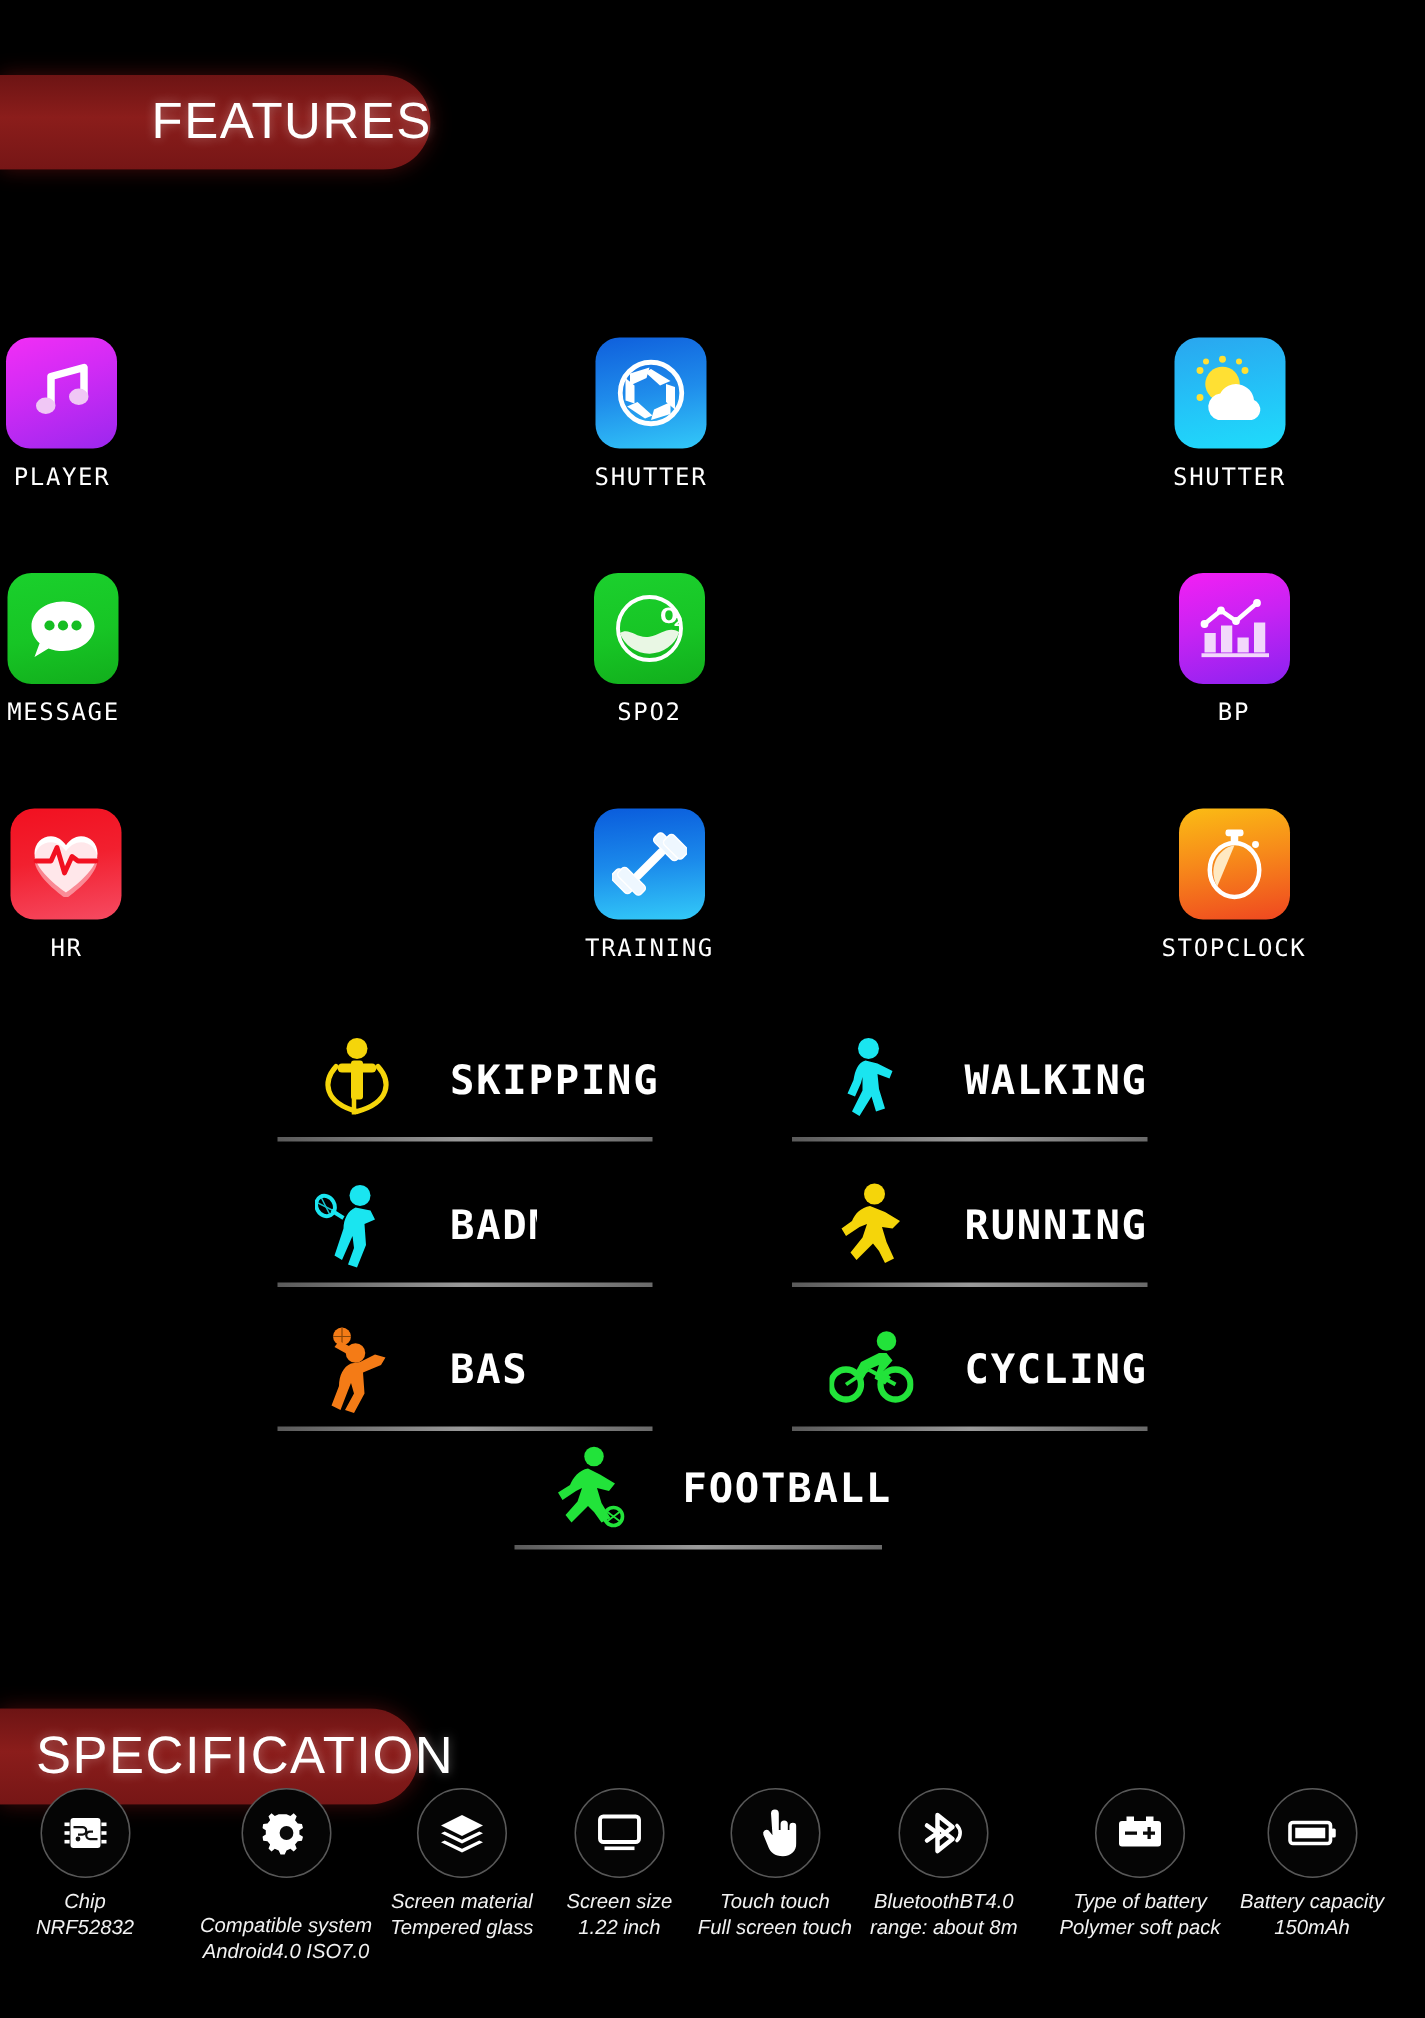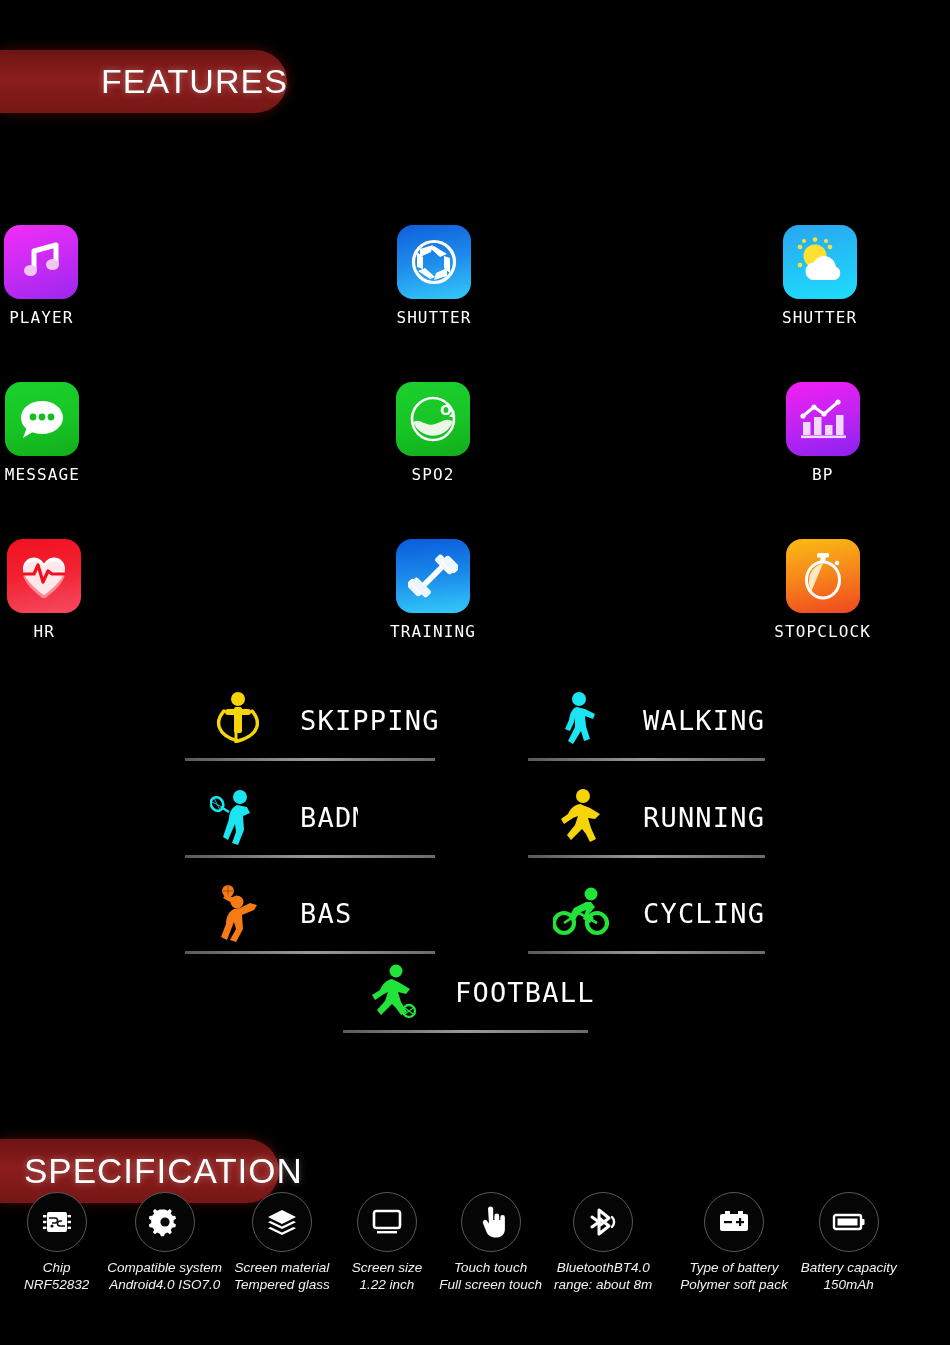--- a/index.html
+++ b/index.html
@@ -105,20 +105,21 @@
   .cell-hr      { transform: translateX(-114px); }
   .cell-training{ transform: translateX(-42px); }
   .cell-stop    { transform: translateX(31px); }
 
   
   #sports {
     position: absolute;
     top: 680px;
     left: 0;
     width: 879px;
+    font-weight: bold;
   }
   .sport-grid {
     position: relative;
     width: 950px;
   }
   .sport-item {
     position: absolute;
     display: flex;
     align-items: center;
     height: 80px;
@@ -519,21 +520,21 @@
           <circle cx="11" cy="20" r="1.6" fill="#111111"></circle>
         </svg>
       </span>
     </div>
     <div class="spec-lines">
       <span>Chip</span>
       <span class="l2">NRF52832</span>
     </div>
   </div>
 
-  <div class="spec-item" style="margin-left:18px;">
+  <div class="spec-item" style="margin-left:44px;gap:16px;">
     <div class="spec-circle">
       <span>
         <svg width="32" height="32" viewBox="0 0 32 32">
           <path d="M16 3.5 l2.6 1.2 2.2 -1.8 2 2 -1.1 2.6 1.8 2.2 2.8 0.3 0.7 2.7 -2.4 1.5 0 2.8
                    2.4 1.5 -0.7 2.7 -2.8 0.3 -1.8 2.2 1.1 2.6 -2 2 -2.2 -1.8 -2.6 1.2 -1.2 2.6
                    -2.8 0 -1.2 -2.6 -2.6 -1.2 -2.2 1.8 -2 -2 1.1 -2.6 -1.8 -2.2 -2.8 -0.3
                    -0.7 -2.7 2.4 -1.5 0 -2.8 -2.4 -1.5 0.7 -2.7 2.8 -0.3 1.8 -2.2 -1.1 -2.6
                    2 -2 2.2 1.8 2.6 -1.2 z" fill="#ffffff"></path>
           <circle cx="16" cy="16" r="4.6" fill="#0a0a0a"></circle>
         </svg>

